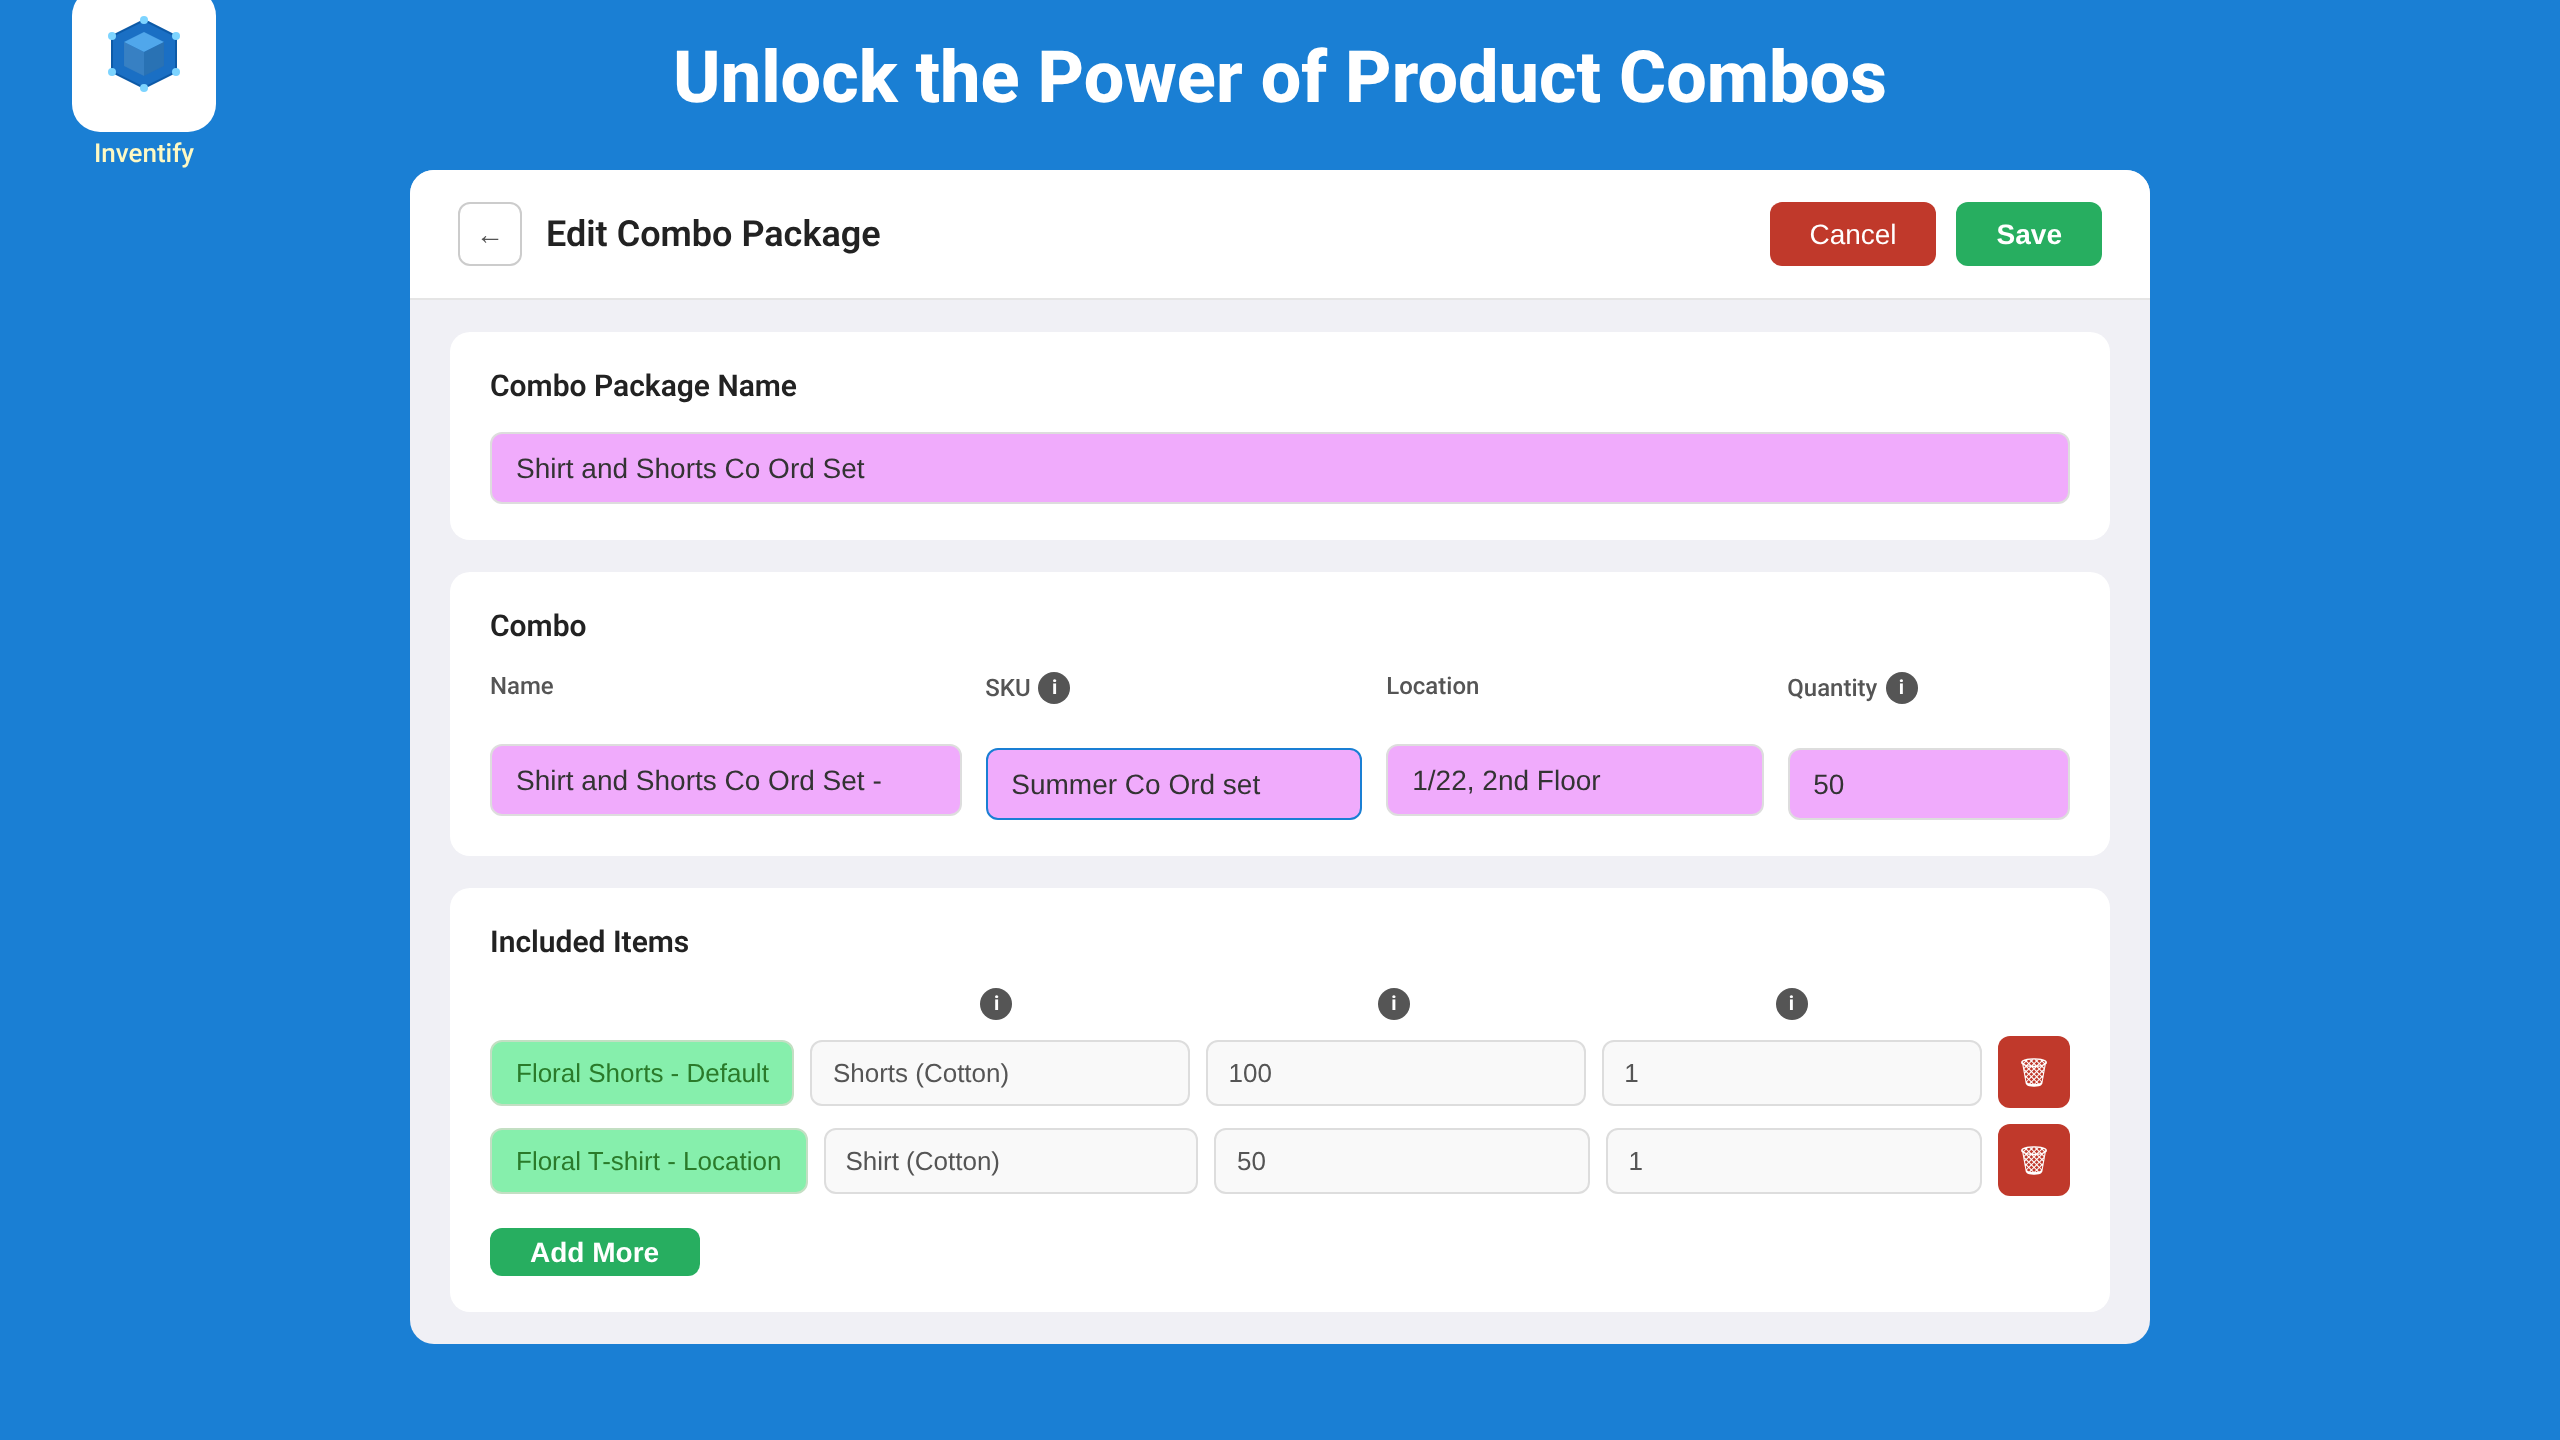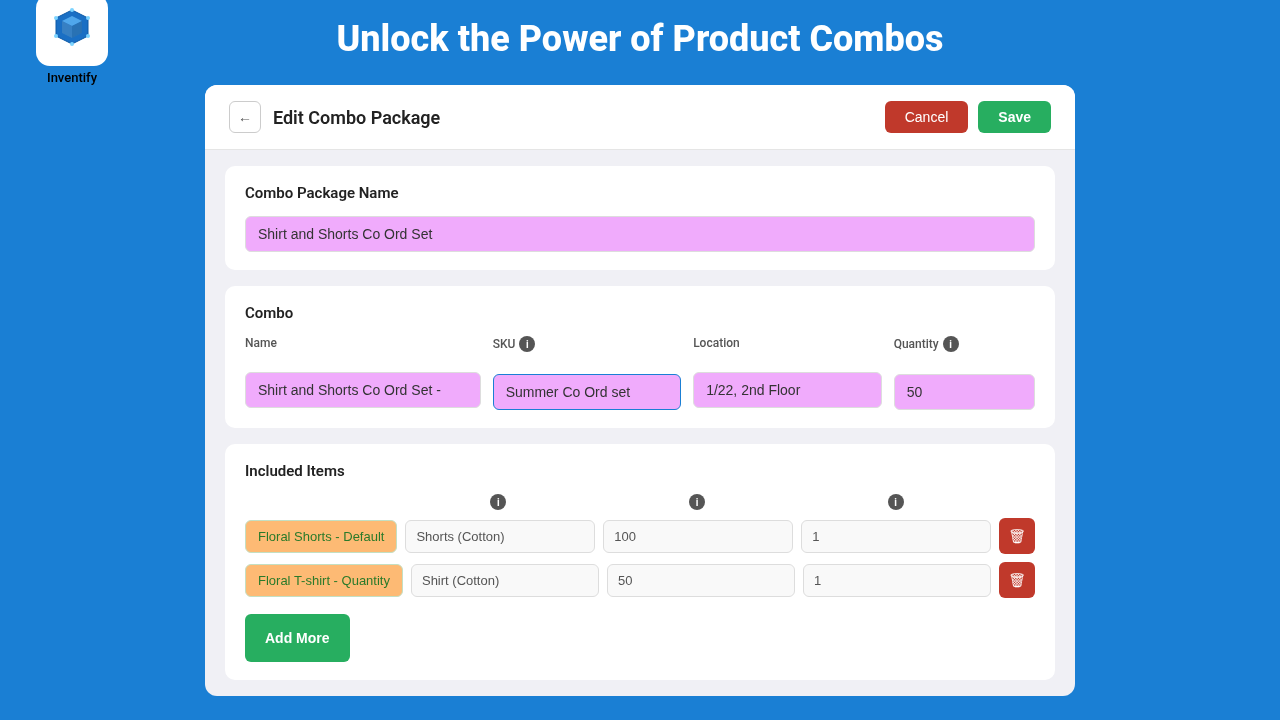--- a/index.html
+++ b/index.html
@@ -43,21 +43,21 @@
       border-radius: 14px;
       display: flex;
       align-items: center;
       justify-content: center;
     }
     .logo-box svg {
       width: 52px;
       height: 52px;
     }
     .logo-label {
-      color: #000000;
+      color: #fef9c3;
       font-size: 13px;
       margin-top: 4px;
       font-weight: 500;
     }
     .header-title {
       color: white;
       font-size: 36px;
       font-weight: 800;
       text-align: center;
       line-height: 1.2;
@@ -200,21 +200,21 @@
     .field-sku { flex: 2; }
     .field-location { flex: 2; }
     .field-quantity { flex: 1.5; }
     .items-row {
       display: flex;
       gap: 8px;
       align-items: center;
       margin-bottom: 8px;
     }
     .item-tag {
-      background: #fdba74;
+      background: #86efac;
       border: 1px solid #c3dfc3;
       border-radius: 6px;
       padding: 8px 12px;
       font-size: 13px;
       color: #2a7a2a;
       font-weight: 500;
       white-space: nowrap;
       min-width: 150px;
       cursor: pointer;
       text-align: center;
@@ -244,21 +244,21 @@
     }
     .delete-icon {
       font-size: 14px;
     }
 
     .add-more-btn {
       background: #27ae60;
       color: white;
       border: none;
       border-radius: 6px;
-      padding: 16px 20px;
+      padding: 4px 20px;
       font-size: 14px;
       font-weight: 600;
       cursor: pointer;
       margin-top: 8px;
     }
   </style>
 </head>
 <body>
 
 <div class="header">
@@ -371,21 +371,21 @@
         <input class="item-field" type="text" value="Shorts (Cotton)" style="">
         <input class="item-field" type="text" value="100" style="">
         <input class="item-field" type="text" value="1" style="">
         <button class="delete-btn">
           <span class="delete-icon">🗑</span>
         </button>
       </div>
 
       
       <div class="items-row">
-        <button class="item-tag">Floral T-shirt - Quantity</button>
+        <button class="item-tag">Floral T-shirt - Location</button>
         <input class="item-field" type="text" value="Shirt (Cotton)" style="">
         <input class="item-field" type="text" value="50" style="">
         <input class="item-field" type="text" value="1" style="">
         <button class="delete-btn">
           <span class="delete-icon">🗑</span>
         </button>
       </div>
 
       <button class="add-more-btn">Add More</button>
     </div>

